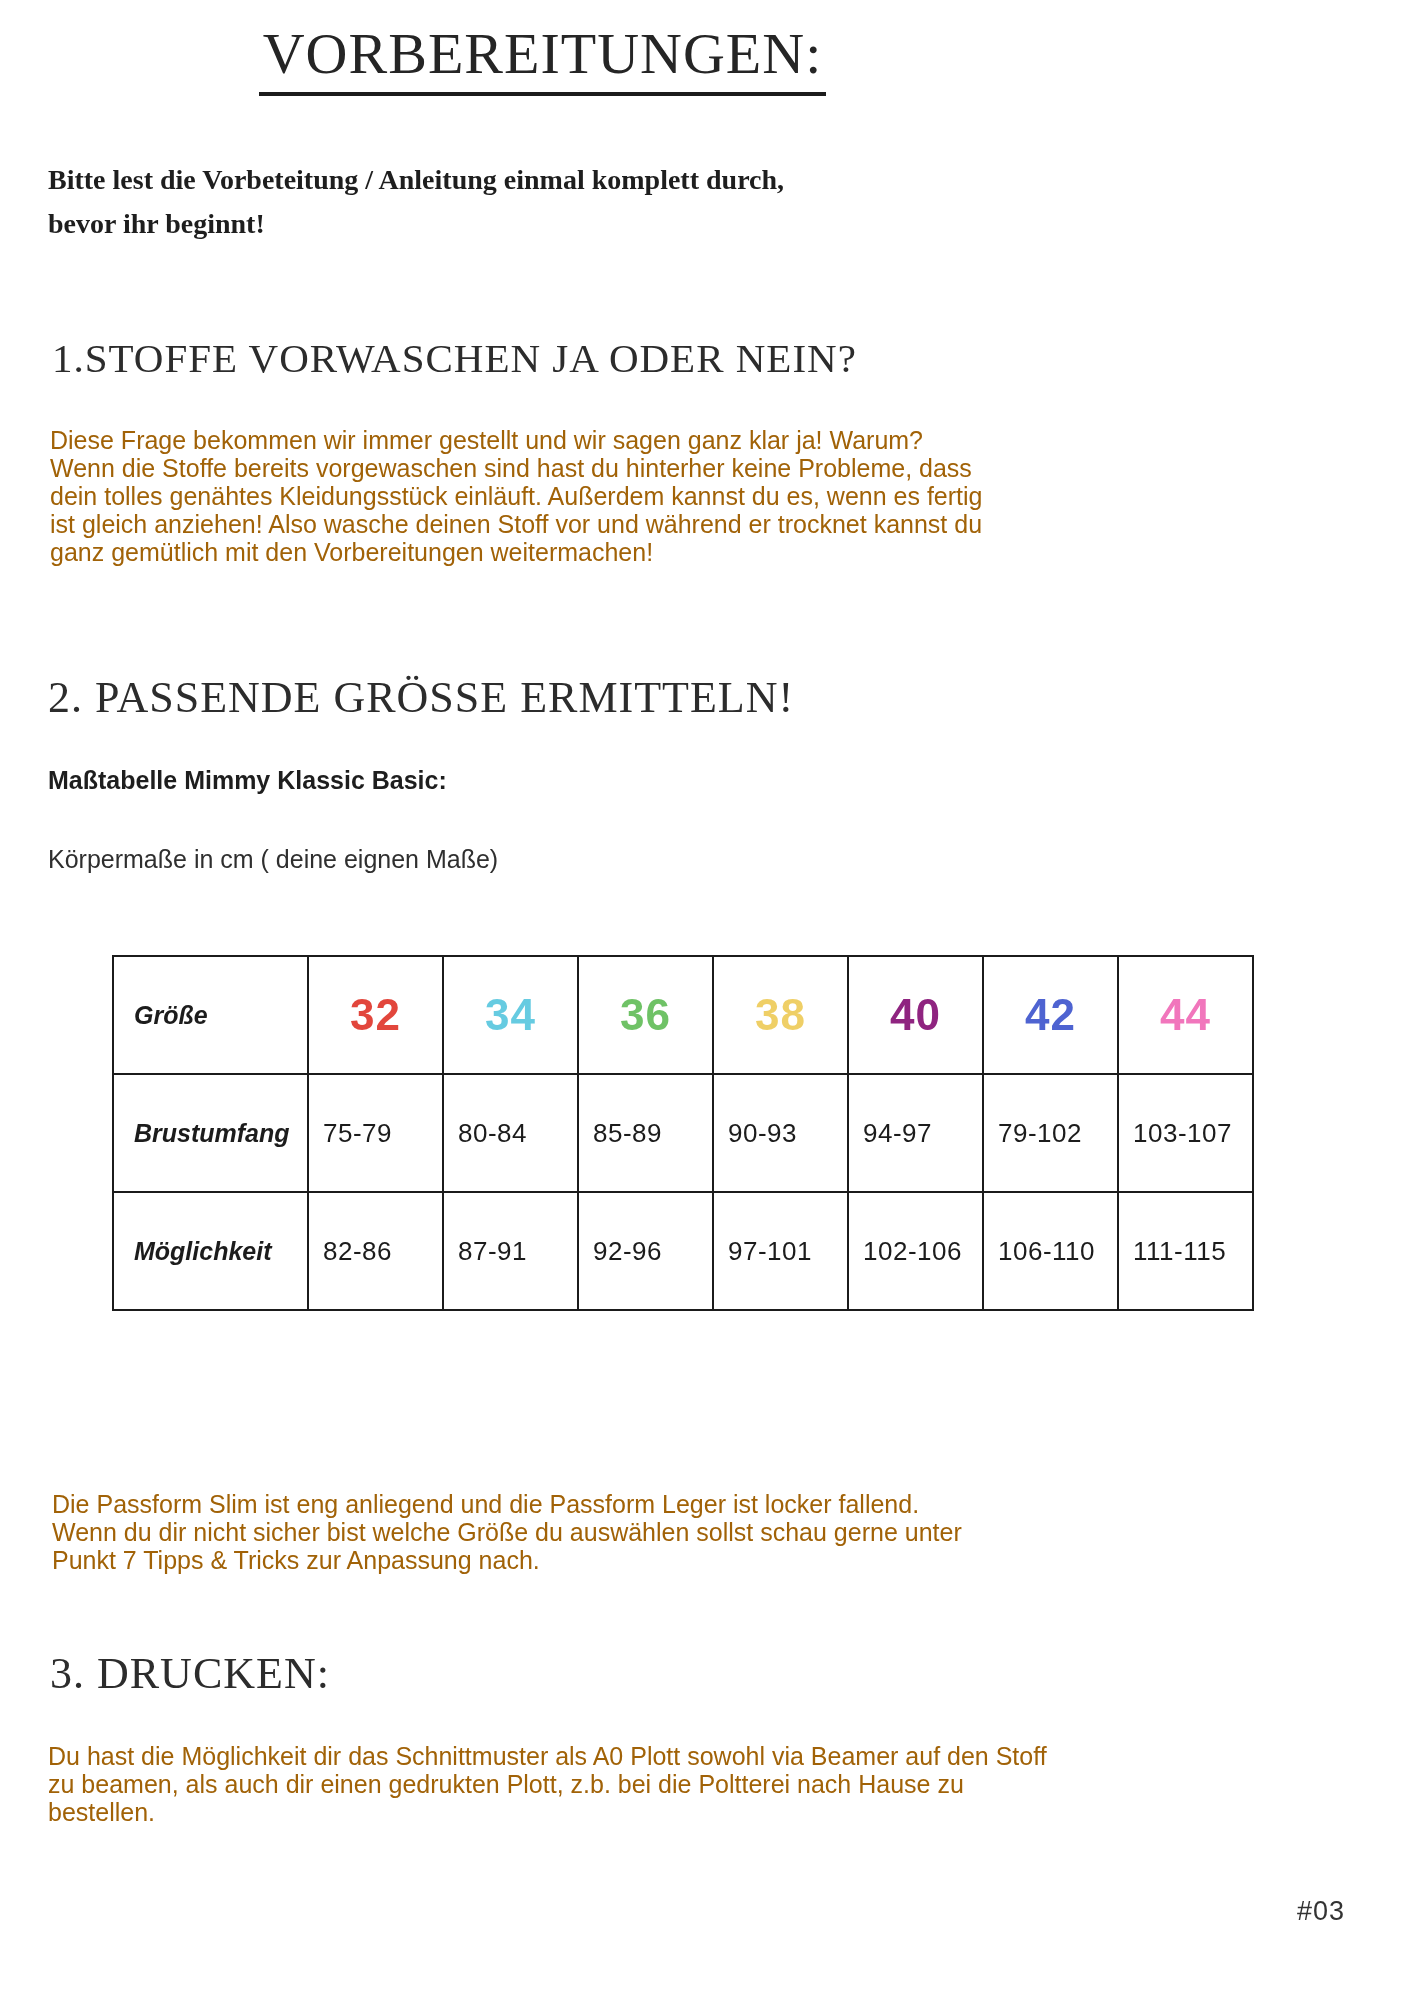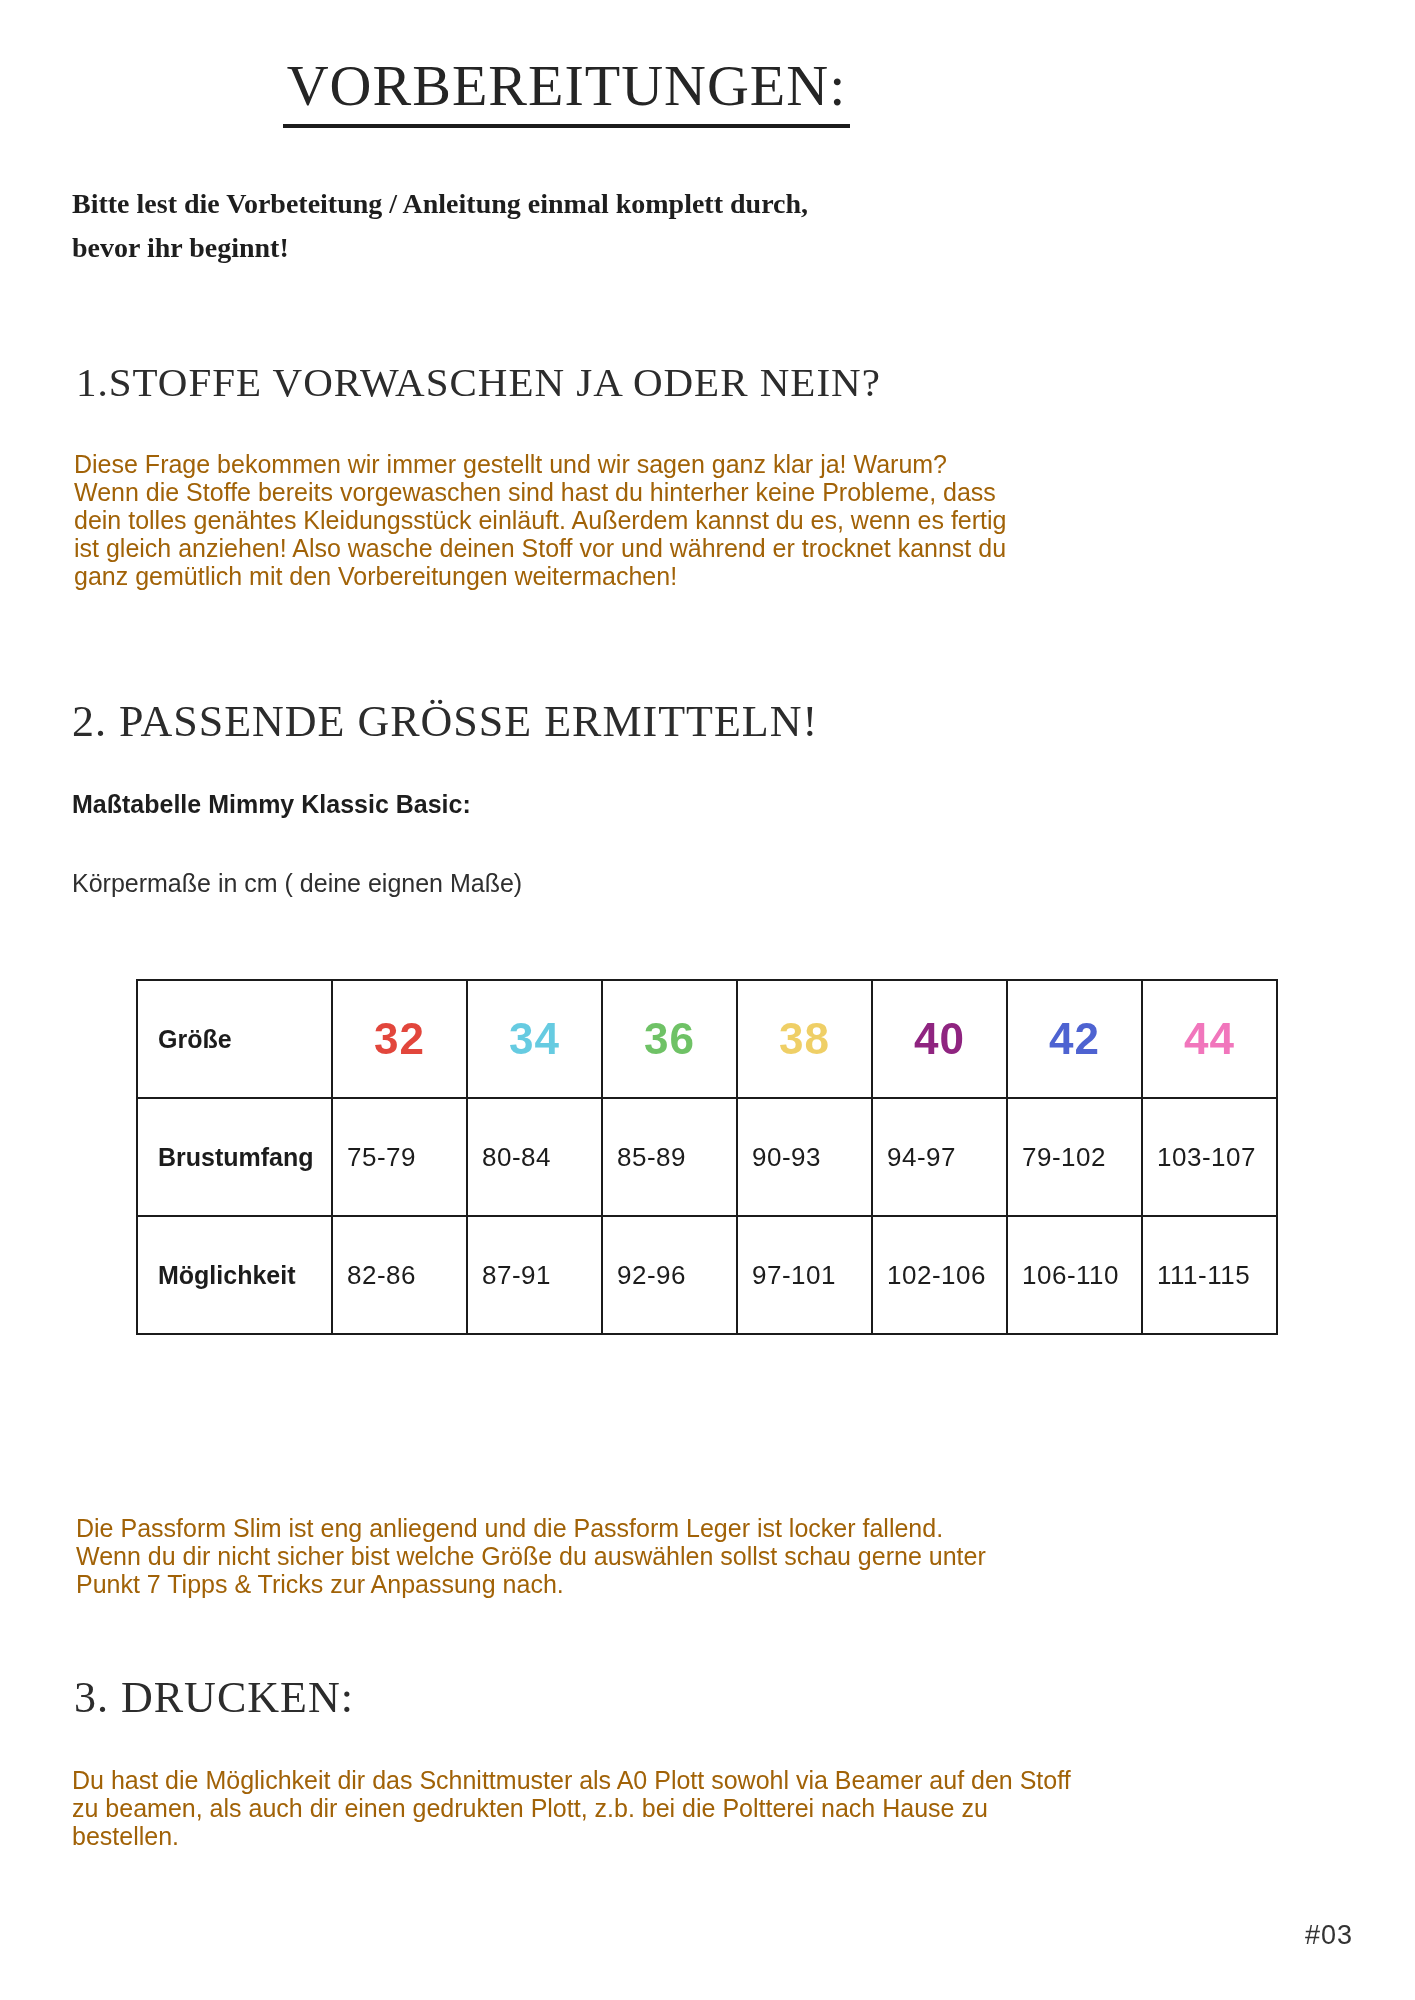--- a/index.html
+++ b/index.html
@@ -1,15 +1,15 @@
 <!DOCTYPE html>
 <html><head>
 <meta charset="utf-8">
 <style>
-  * { margin: 8px; padding: 0; box-sizing: border-box; }
+  * { margin: 0; padding: 0; box-sizing: border-box; }
   html, body { background: #ffffff; }
   body {
     position: relative;
     width: 1415px;
     height: 2000px;
     font-family: "Liberation Sans", sans-serif;
     color: #3c3c3c;
     overflow: hidden;
   }
   .display {
@@ -82,20 +82,21 @@
     vertical-align: middle;
     background: #ffffff;
   }
   .size-table .lbl {
     width: 195px;
     text-align: left;
     padding-left: 20px;
     font-size: 25px;
     font-weight: 700;
     color: #1c1c1c;
+    font-style: italic;
   }
   .size-table .val {
     width: 135px;
     text-align: left;
     padding-left: 14px;
     font-size: 26px;
     font-weight: 400;
     color: #1c1c1c;
     letter-spacing: 0.5px;
   }

